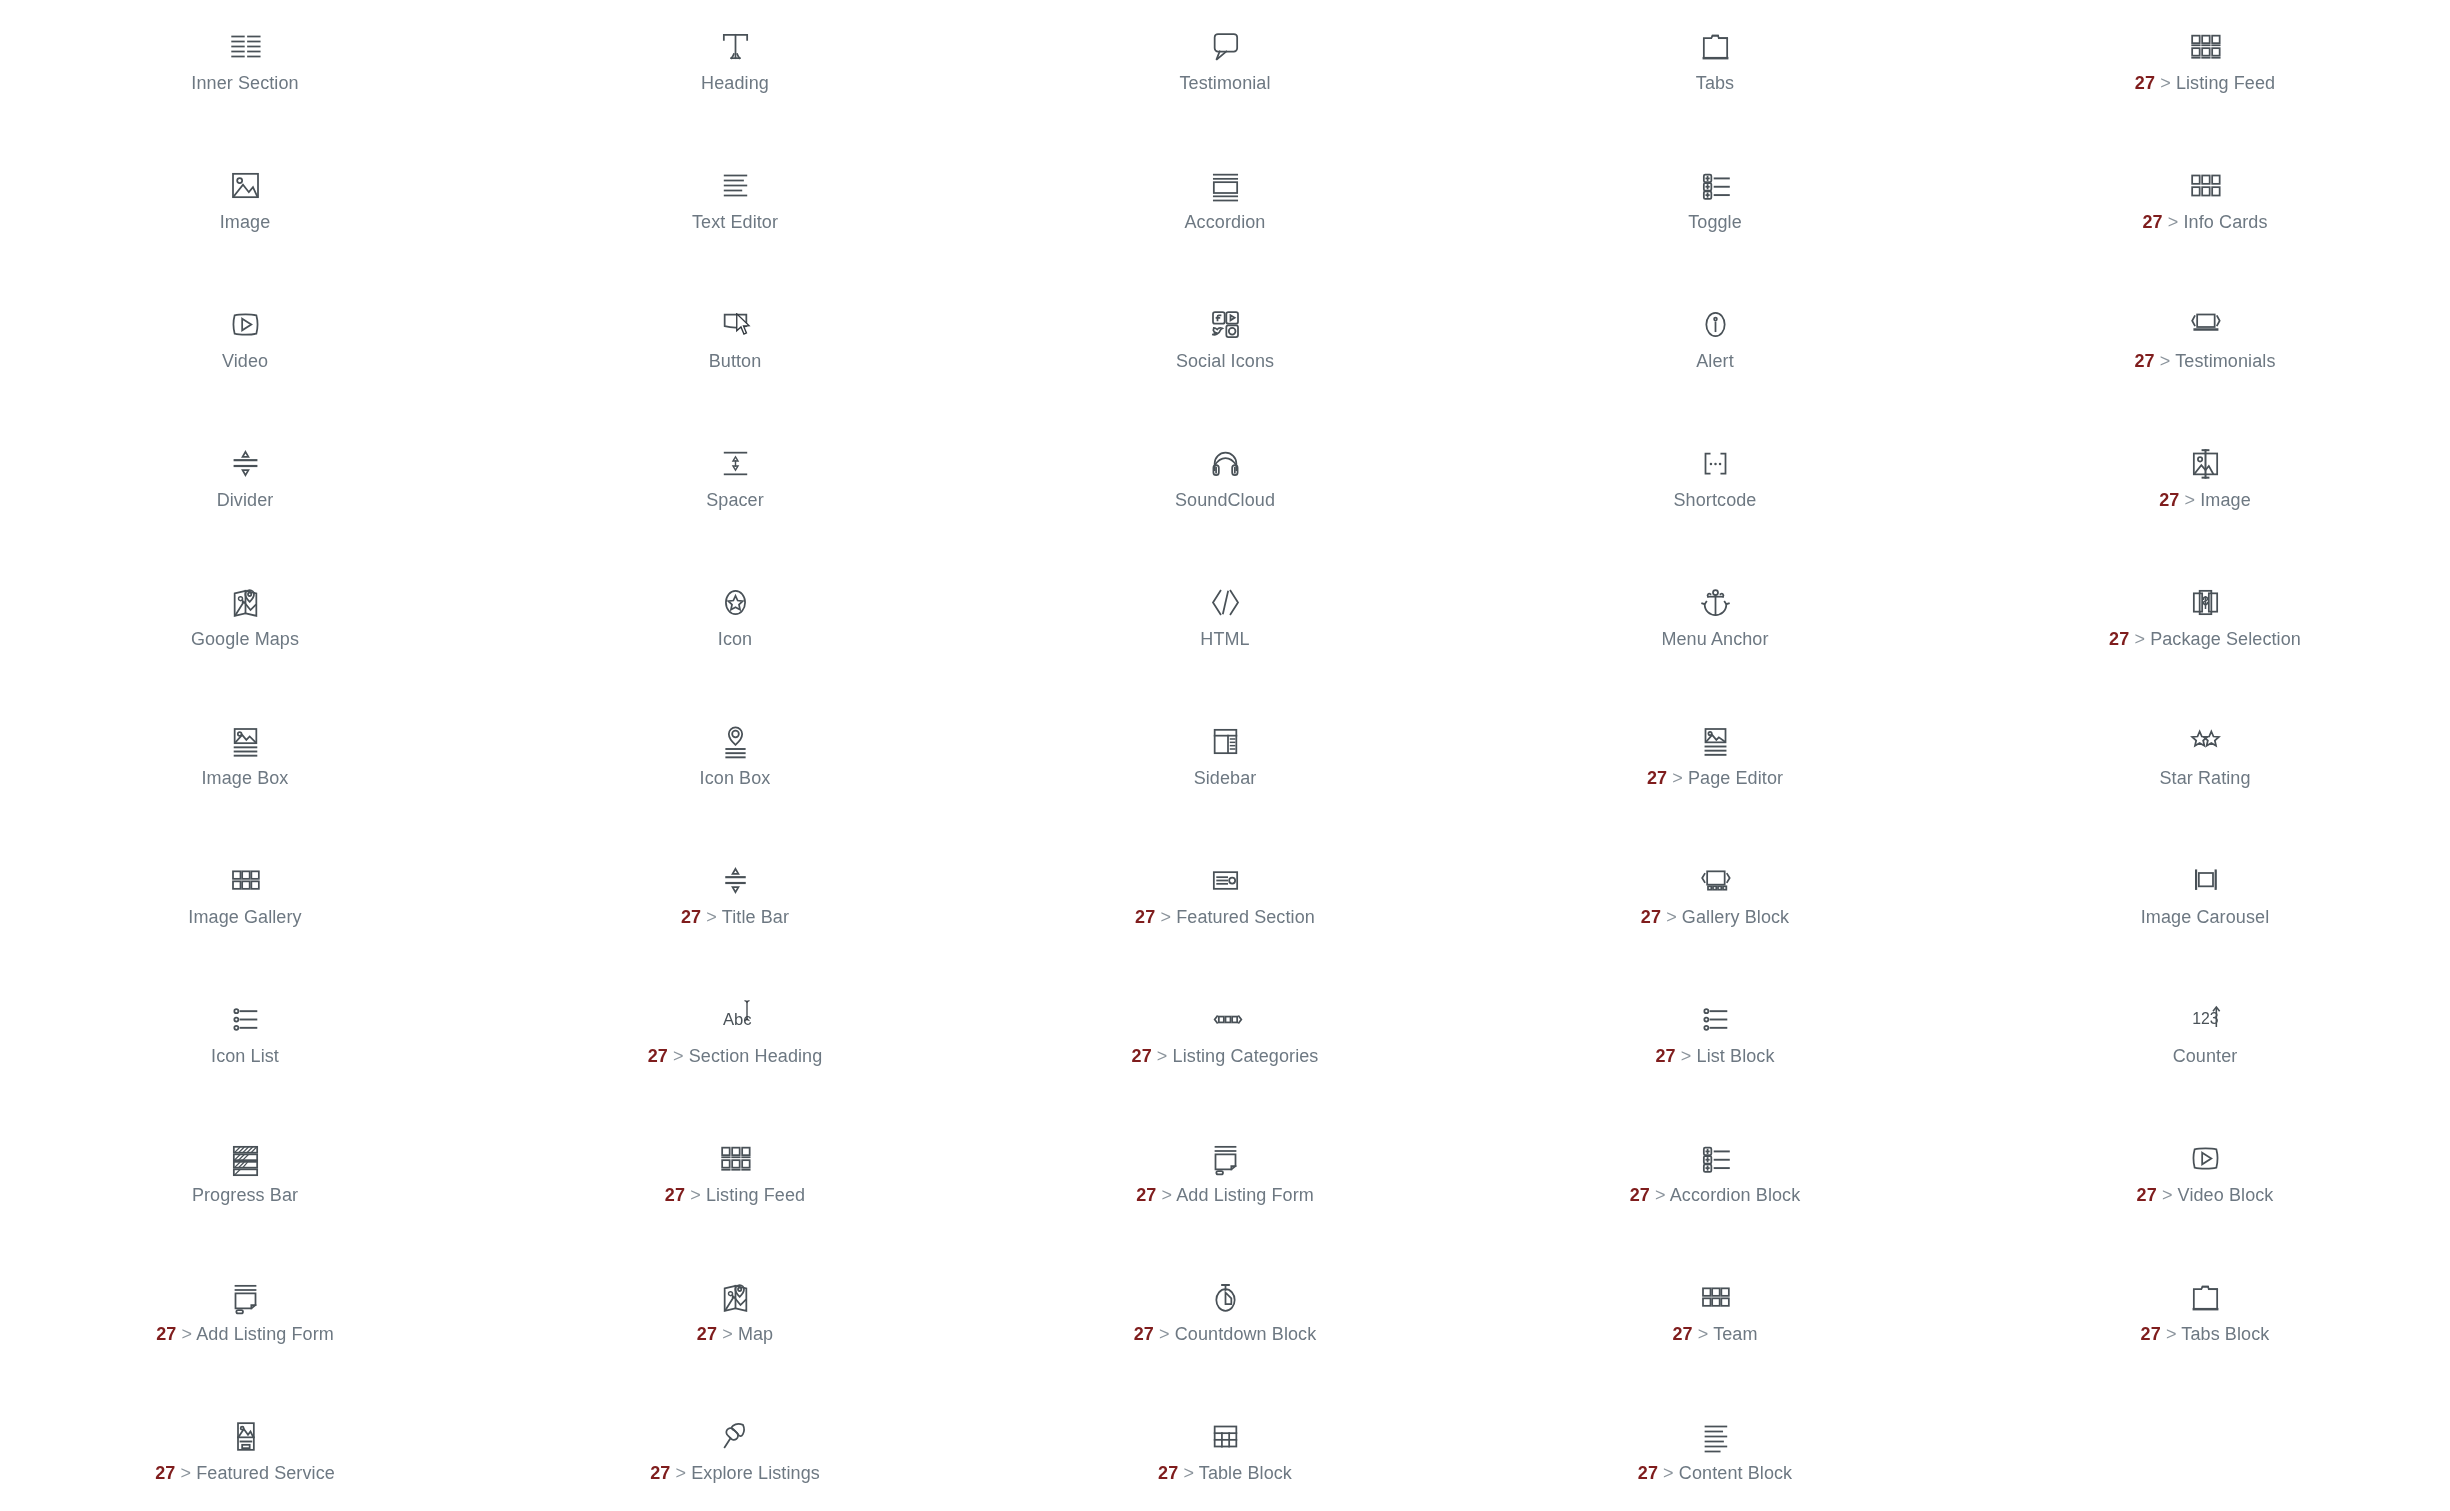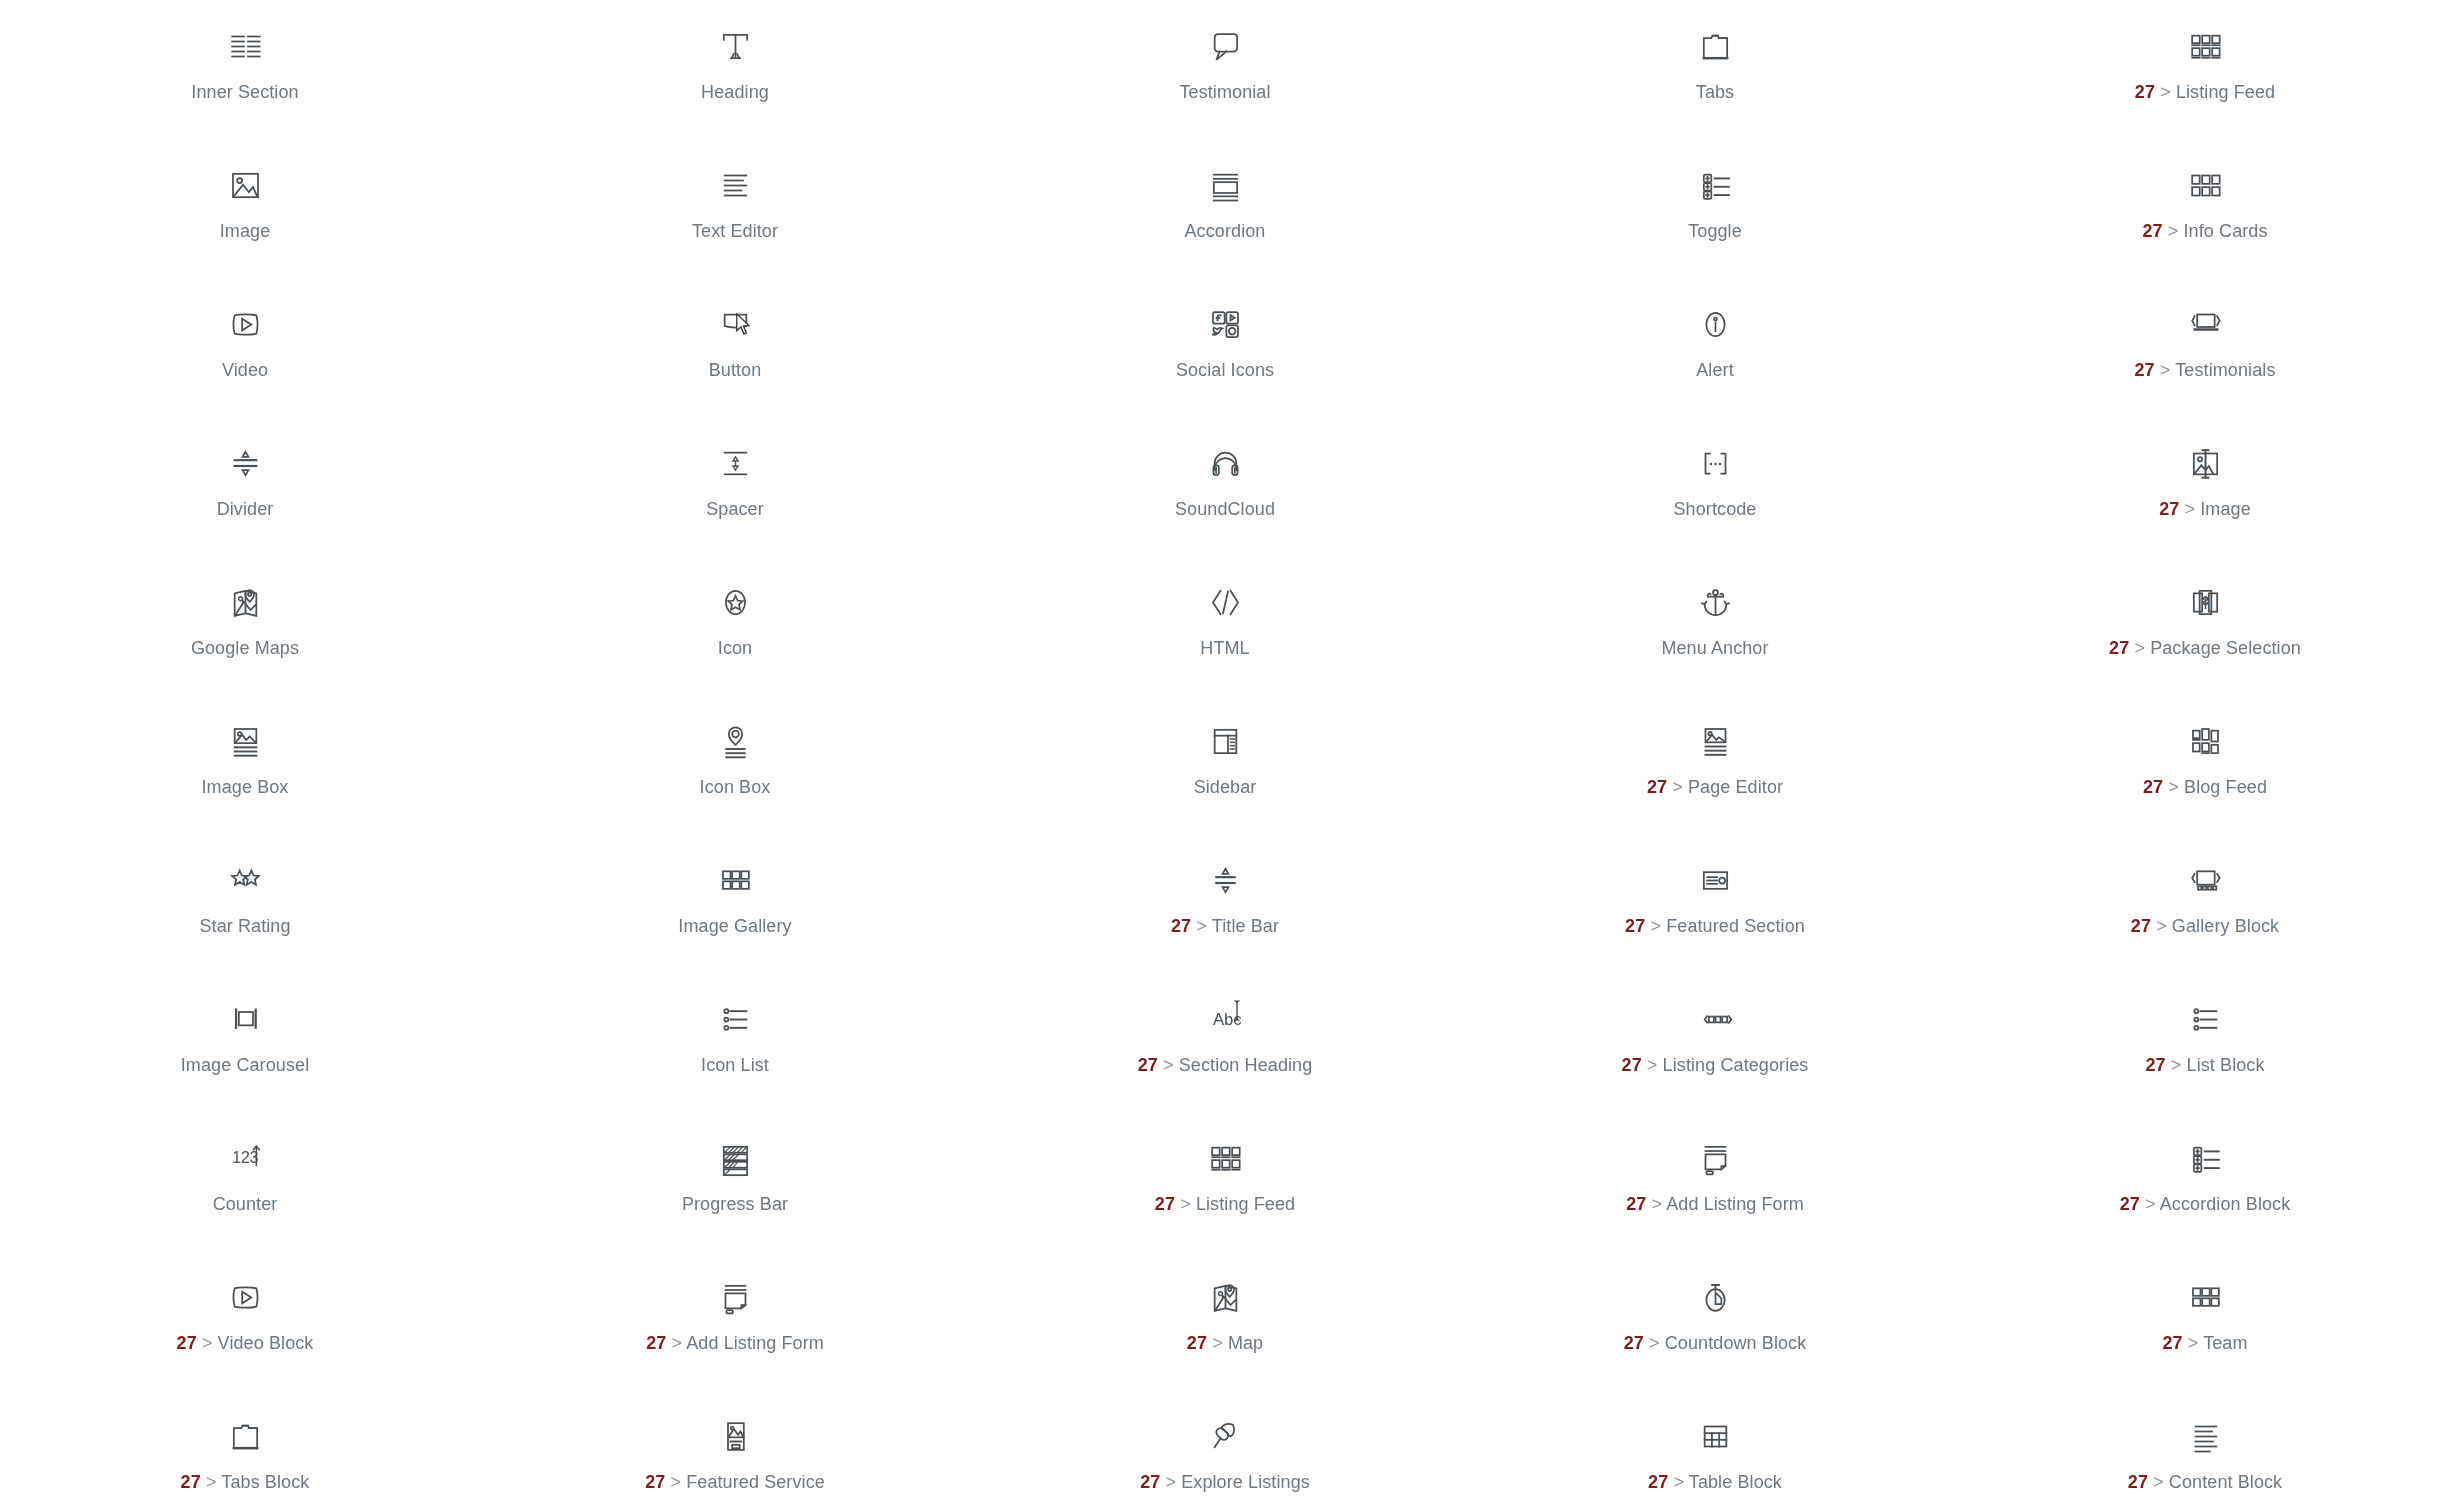--- a/index.html
+++ b/index.html
@@ -32,21 +32,21 @@
   .tile .ico {
     width: 52px;
     height: 52px;
     display: flex;
     align-items: center;
     justify-content: center;
     color: #495157;
   }
   .tile .ico svg { display: block; }
   .tile .cap {
-    margin-top: 11px;
+    margin-top: 2px;
     font-size: 18px;
     line-height: 1.1;
     color: #6d7882;
     text-align: right;
     white-space: nowrap;
     letter-spacing: 0.1px;
   }
   .tile .cap .pfx {
     font-weight: 700;
     color: #7f1d1d;
@@ -477,37 +477,20 @@
       <line x1="15" y1="43" x2="39" y2="43" stroke-width="2.3"></line>
     </g>
         </svg>
       </div>
       <div class="cap"><span class="pfx">27</span> <span class="sep">&gt;</span> <span>Page Editor</span></div>
     </div>
     <div class="tile">
       <div class="ico">
         <svg width="45" height="45" viewBox="0 0 54 54">
     <g stroke="currentColor" fill="none" stroke-width="2.1" stroke-linecap="square" stroke-linejoin="miter">
-      <rect x="12" y="14" width="8" height="9"></rect>
-            <line x1="12" y1="25" x2="20" y2="25"></line>
-      <rect x="23" y="12" width="8" height="13"></rect>
-      <rect x="34" y="14" width="8" height="13"></rect>
-      <rect x="12" y="29" width="8" height="10"></rect>
-      <rect x="23" y="29" width="8" height="10"></rect>
-            <line x1="23" y1="41" x2="31" y2="41"></line>
-      <rect x="34" y="31" width="8" height="10"></rect>
-    </g>
-        </svg>
-      </div>
-      <div class="cap"><span class="pfx">27</span> <span class="sep">&gt;</span> <span>Blog Feed</span></div>
-    </div>
-    <div class="tile">
-      <div class="ico">
-        <svg width="45" height="45" viewBox="0 0 54 54">
-    <g stroke="currentColor" fill="none" stroke-width="2.1" stroke-linecap="square" stroke-linejoin="miter">
       <path d="M20 15 L22.6 21 L29 21.6 L24.2 25.8 L25.6 32 L20 28.8 L14.4 32 L15.8 25.8 L11 21.6 L17.4 21 Z"></path>
       <path d="M34 15 L36.6 21 L43 21.6 L38.2 25.8 L39.6 32 L34 28.8 L28.4 32 L29.8 25.8 L25 21.6 L31.4 21 Z"></path>
     </g>
         </svg>
       </div>
       <div class="cap"><span>Star Rating</span></div>
     </div>
     <div class="tile">
       <div class="ico">
         <svg width="45" height="45" viewBox="0 0 54 54">

